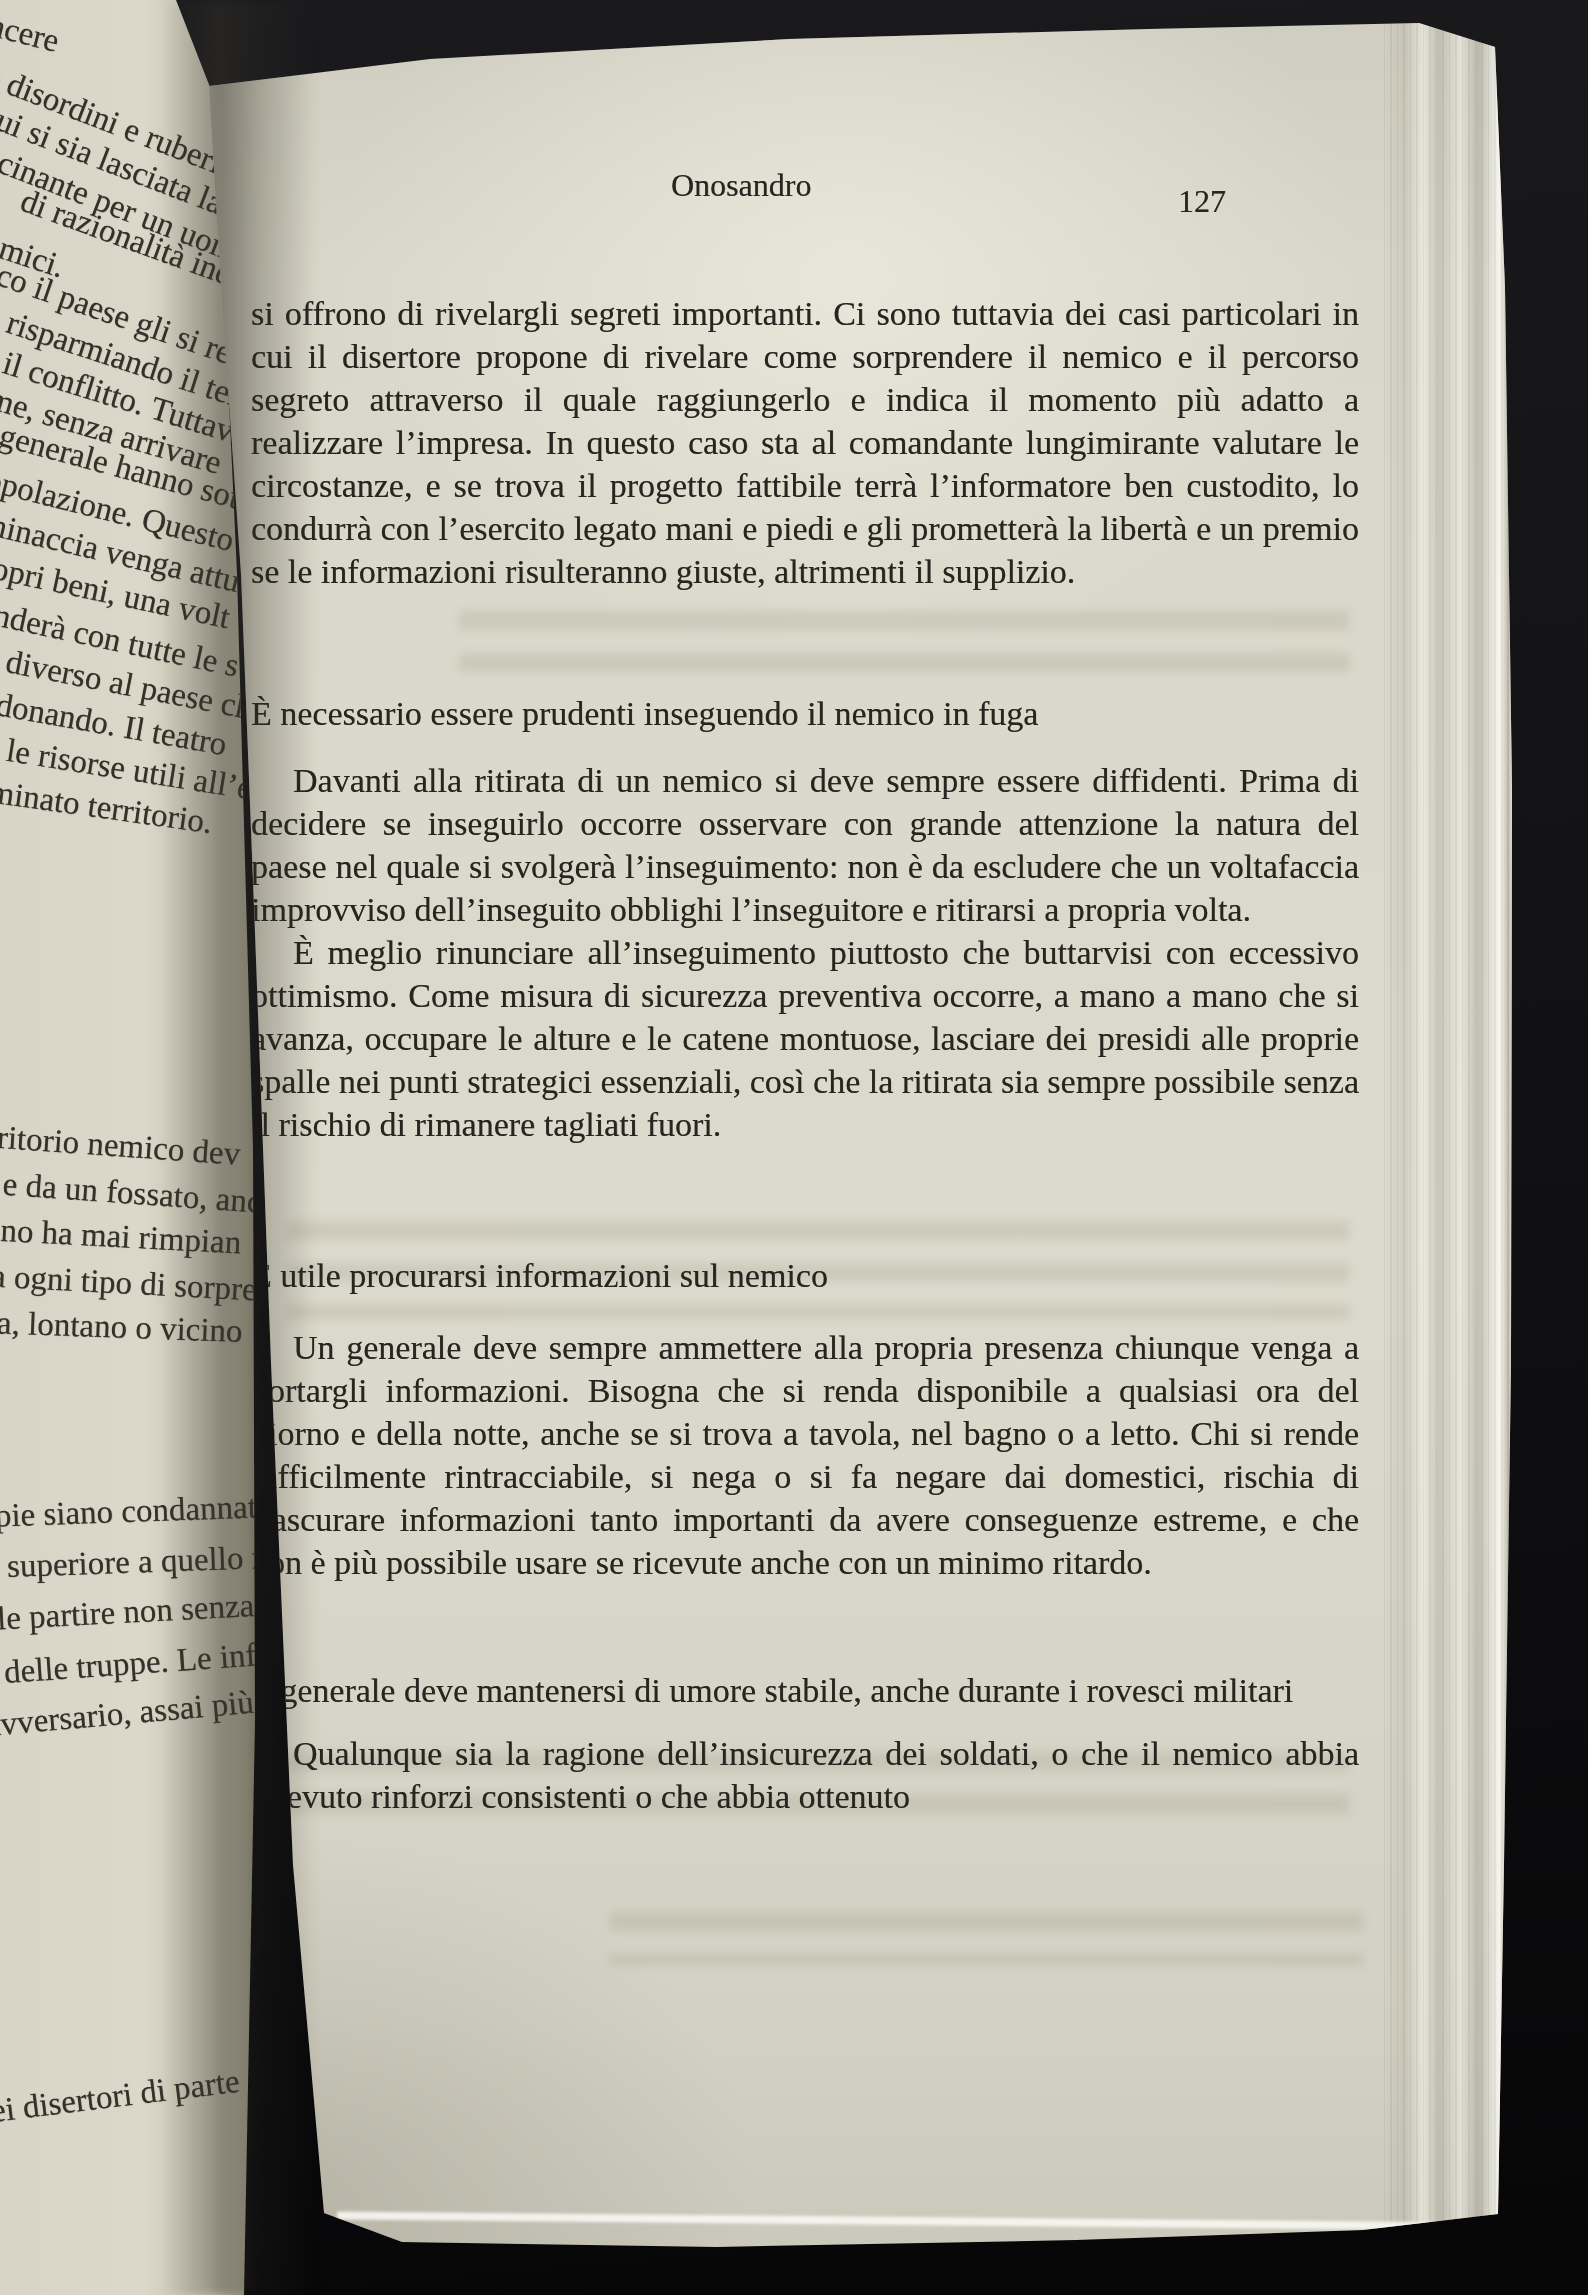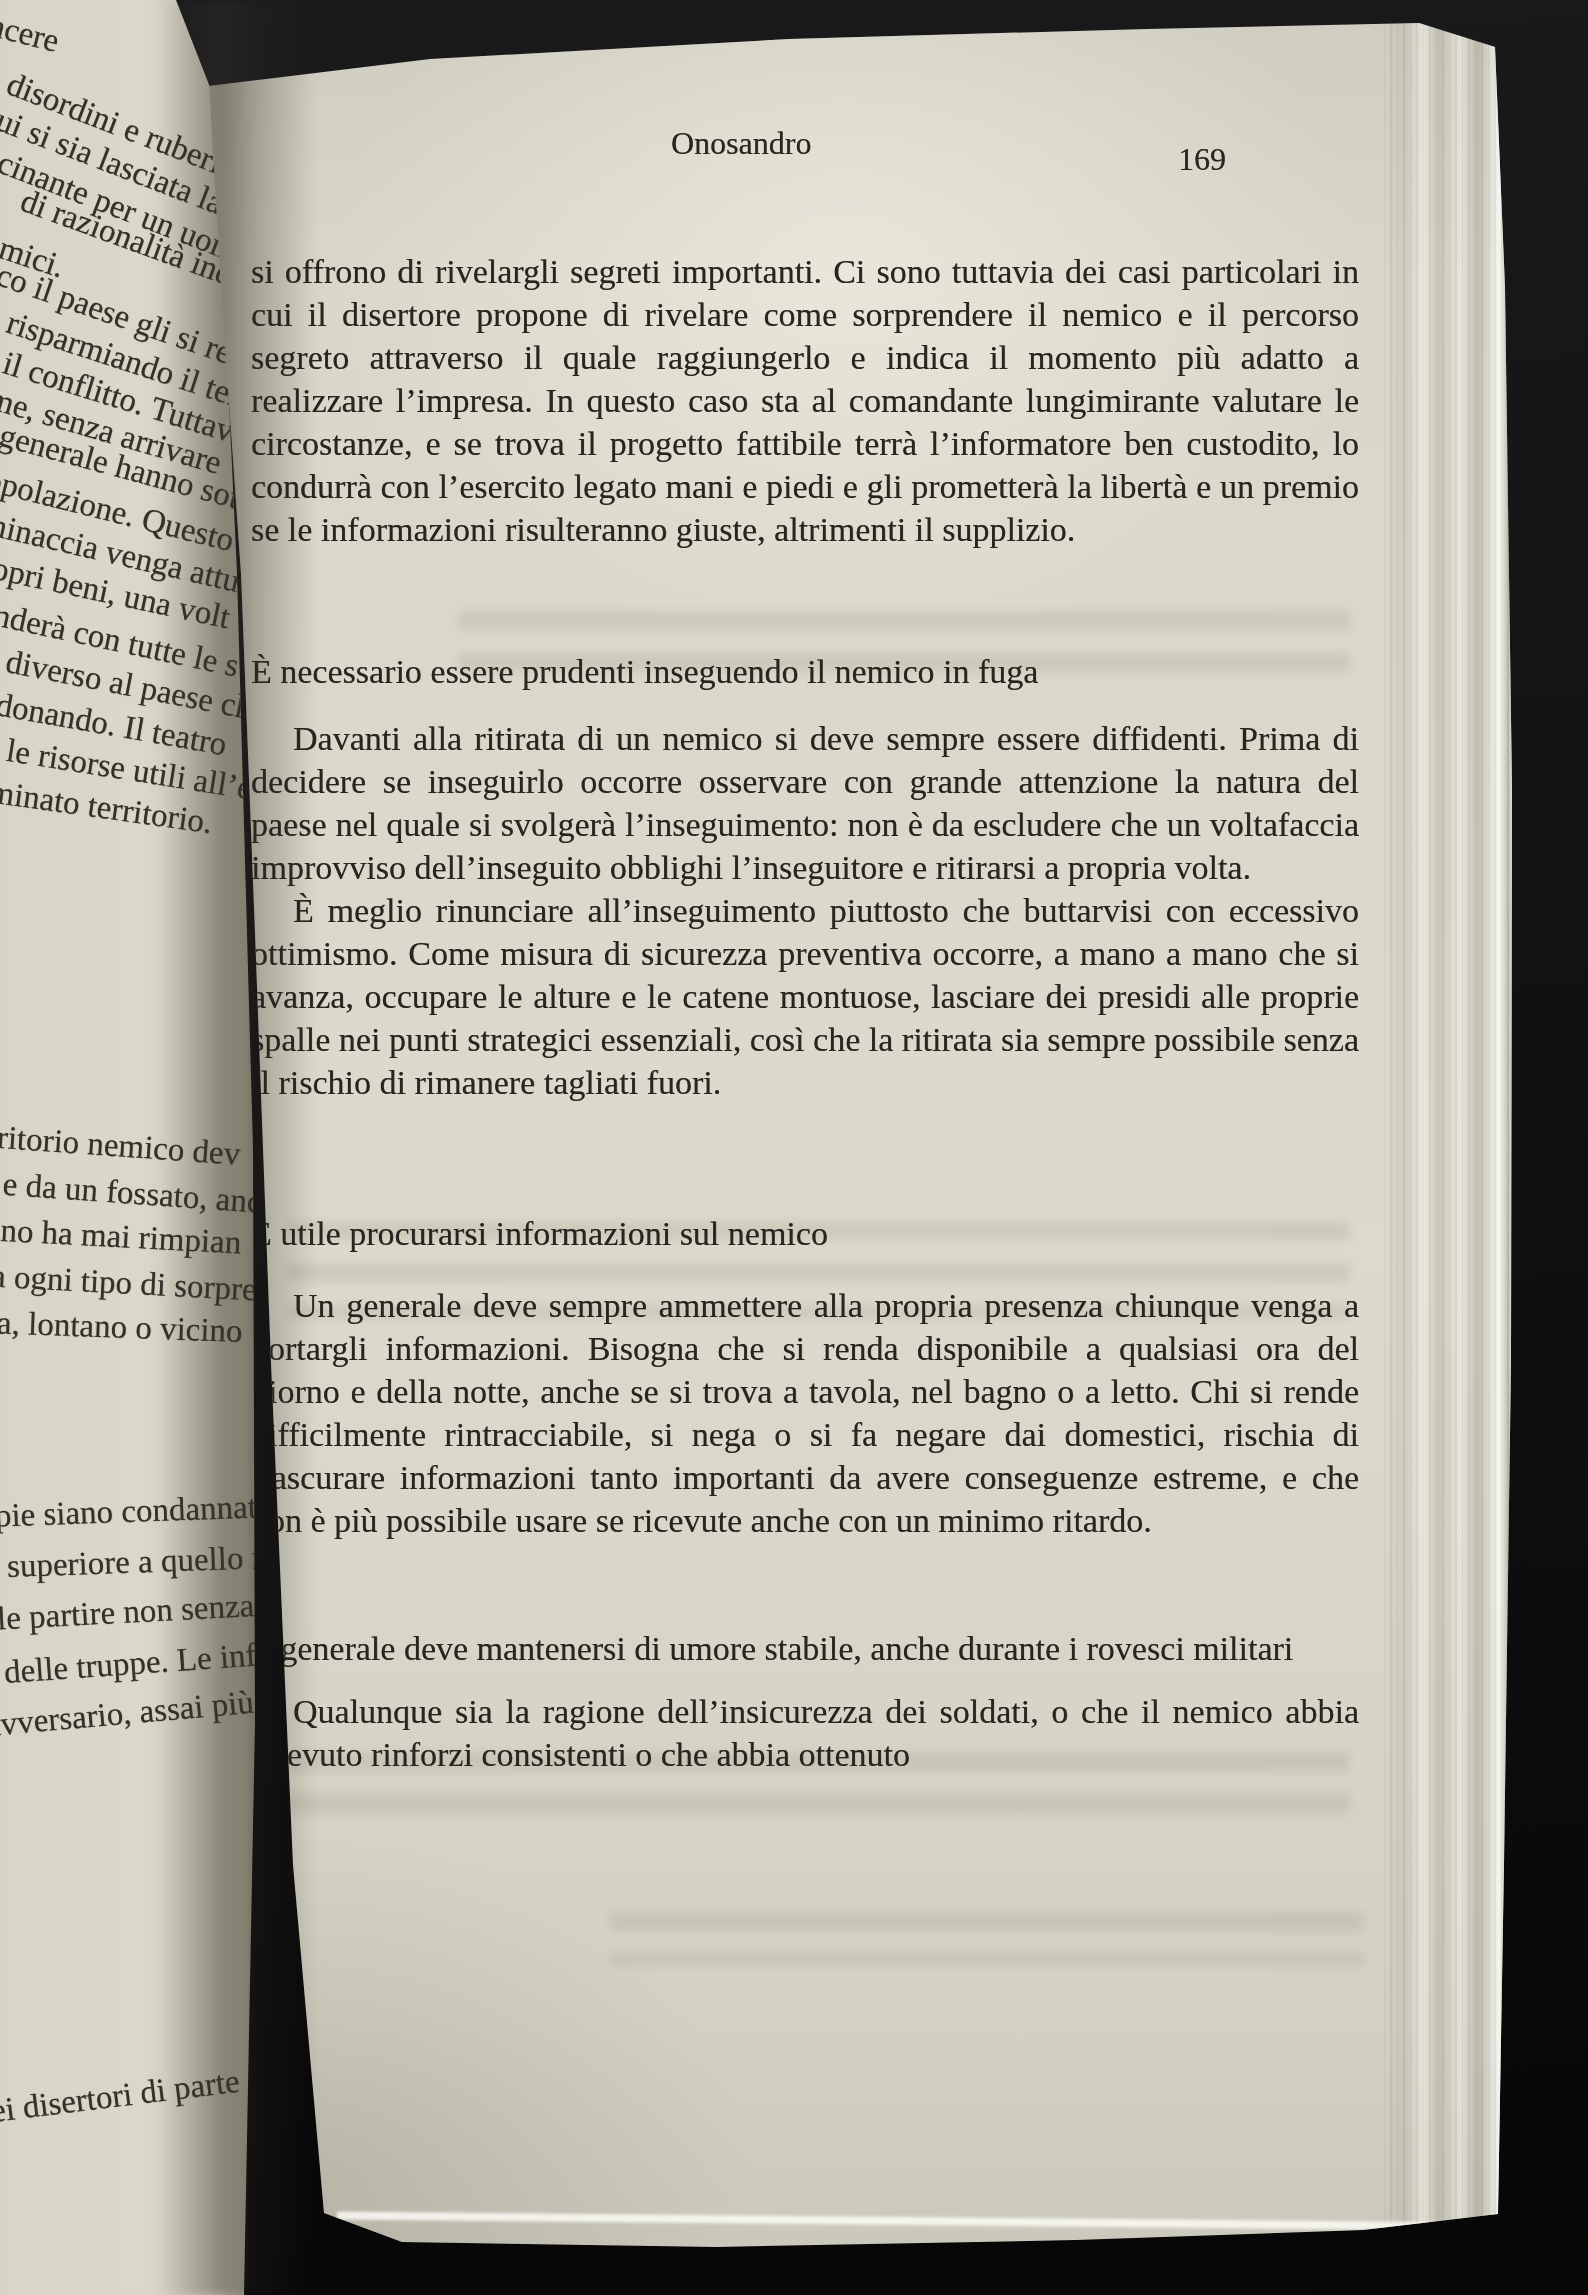--- a/index.html
+++ b/index.html
@@ -49,21 +49,21 @@
     background:repeating-linear-gradient(180deg,rgba(0,0,0,0) 0 10px,#6f6a58 10px 29px,rgba(0,0,0,0) 29px 42px);}
   .ghost-1{left:459px;top:601px;width:890px;height:86px;}
   .ghost-2{left:287px;top:1211px;width:1062px;height:108px;}
   .ghost-3{left:287px;top:1742px;width:1062px;height:83px;}
   .ghost-4{left:610px;top:1902px;width:753px;height:63px;}
 
   
   .page-content{position:absolute;left:251px;top:122px;width:1108px;z-index:4;
     color:#26251f;font-size:34px;line-height:43px;
     text-shadow:0.3px 0.3px 0.6px rgba(40,38,32,0.55);}
-  .header-row{position:relative;height:43px;}
+  .header-row{position:relative;height:43px;margin-top:42px;}
   .running-head{position:absolute;left:420px;top:0;font-size:32px;}
   .page-number{position:absolute;left:927px;top:16px;font-size:32px;}
   .text-flow{margin-top:85px;}
   .page-content p{margin:0;text-align:justify;hyphens:auto;-webkit-hyphens:auto;}
   .page-content p.indent{text-indent:42px;}
   .section-heading{font-weight:normal;font-size:34px;line-height:43px;text-align:left;margin:0;}
   .sh-1{margin:99px 0 24.4px 0;}
   .sh-2{margin:108px 0 29px 0;}
   .sh-3{margin:85px 0 20px 0;}
 </style>
@@ -110,21 +110,21 @@
     <div class="fore-edge"></div>
     <div class="bottom-glint"></div>
     <div class="ghost ghost-1"></div>
     <div class="ghost ghost-2"></div>
     <div class="ghost ghost-3"></div>
     <div class="ghost ghost-4"></div>
 
     <div class="page-content">
       <div class="header-row">
         <span class="running-head">Onosandro</span>
-        <span class="page-number">169</span>
+        <span class="page-number">127</span>
       </div>
 
       <div class="text-flow">
         <p>si offrono di rivelargli segreti importanti. Ci sono tuttavia dei casi particolari in cui il disertore propone di rivelare come sorprendere il nemico e il percorso segreto attraverso il quale raggiungerlo e indica il momento più adatto a realizzare l’impresa. In questo caso sta al comandante lungimirante valutare le circostanze, e se trova il progetto fattibile terrà l’informatore ben custodito, lo condurrà con l’esercito legato mani e piedi e gli prometterà la libertà e un premio se le informazioni risulteranno giuste, altrimenti il supplizio.</p>
 
         <h2 class="section-heading sh-1">È necessario essere prudenti inseguendo il nemico in fuga</h2>
         <p class="indent">Davanti alla ritirata di un nemico si deve sempre essere diffidenti. Prima di decidere se inseguirlo occorre osservare con grande attenzione la natura del paese nel quale si svolgerà l’inseguimento: non è da escludere che un voltafaccia improvviso dell’inseguito obblighi l’inseguitore e ritirarsi a propria volta.</p>
         <p class="indent">È meglio rinunciare all’inseguimento piuttosto che buttarvisi con eccessivo ottimismo. Come misura di sicurezza preventiva occorre, a mano a mano che si avanza, occupare le alture e le catene montuose, lasciare dei presidi alle proprie spalle nei punti strategici essenziali, così che la ritirata sia sempre possibile senza il rischio di rimanere tagliati fuori.</p>
 
         <h2 class="section-heading sh-2">È utile procurarsi informazioni sul nemico</h2>

